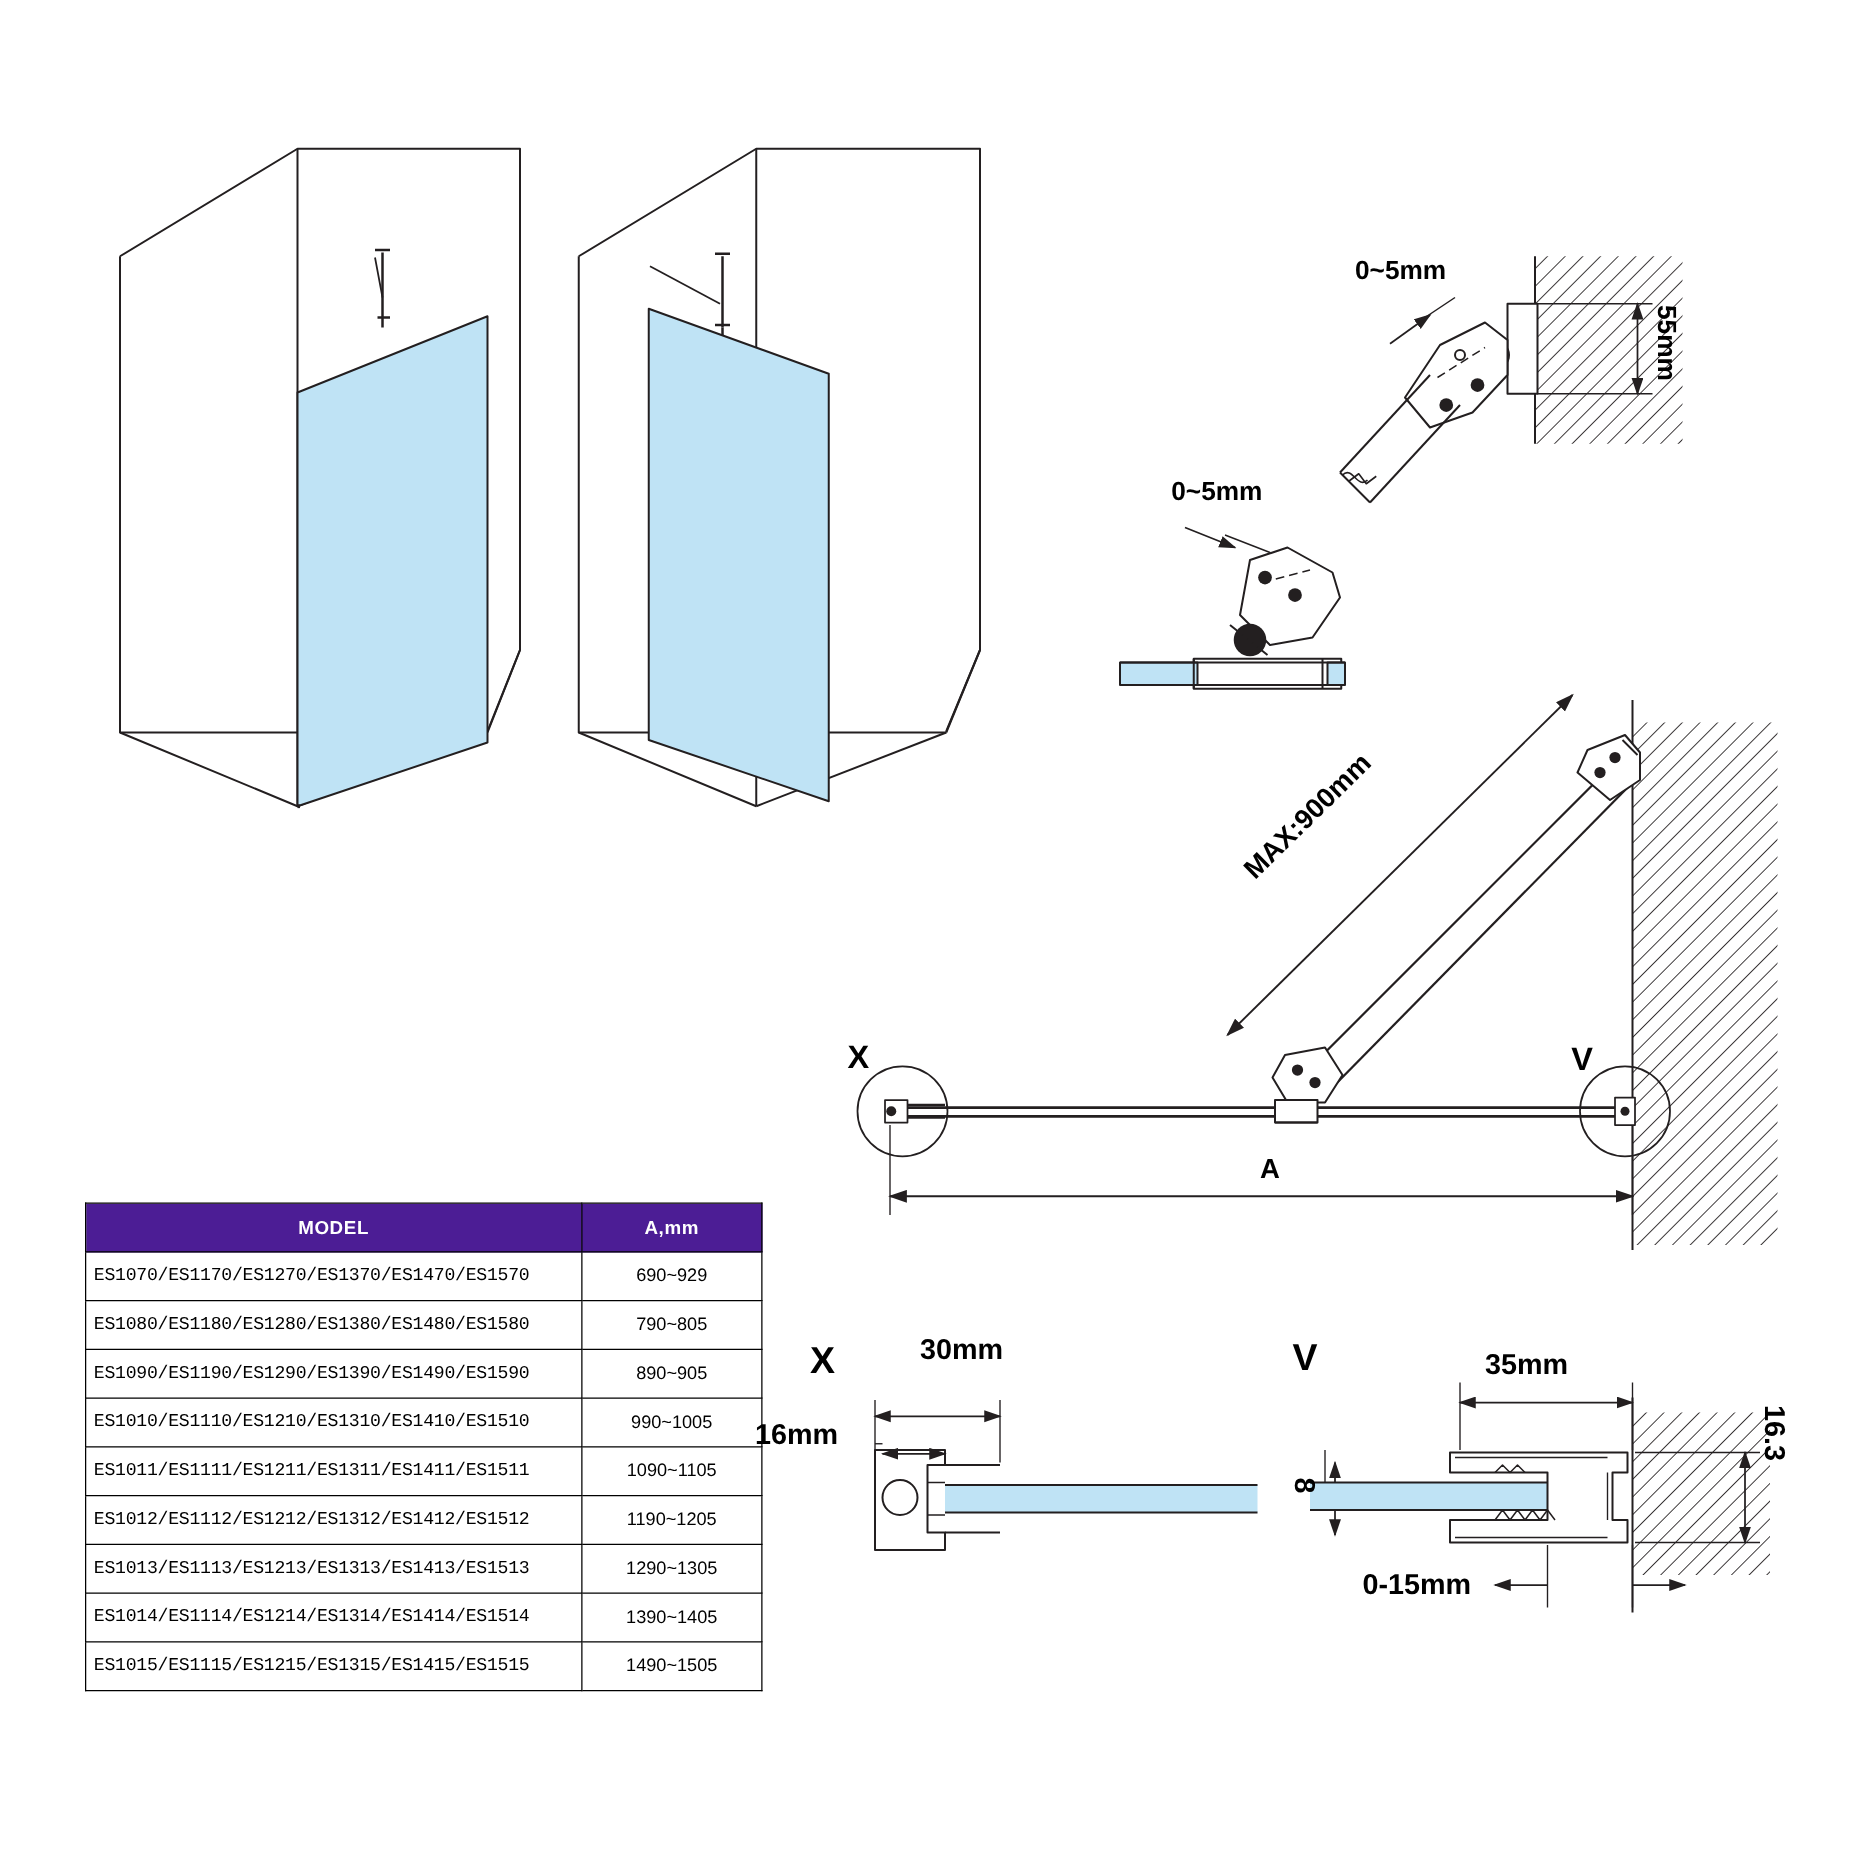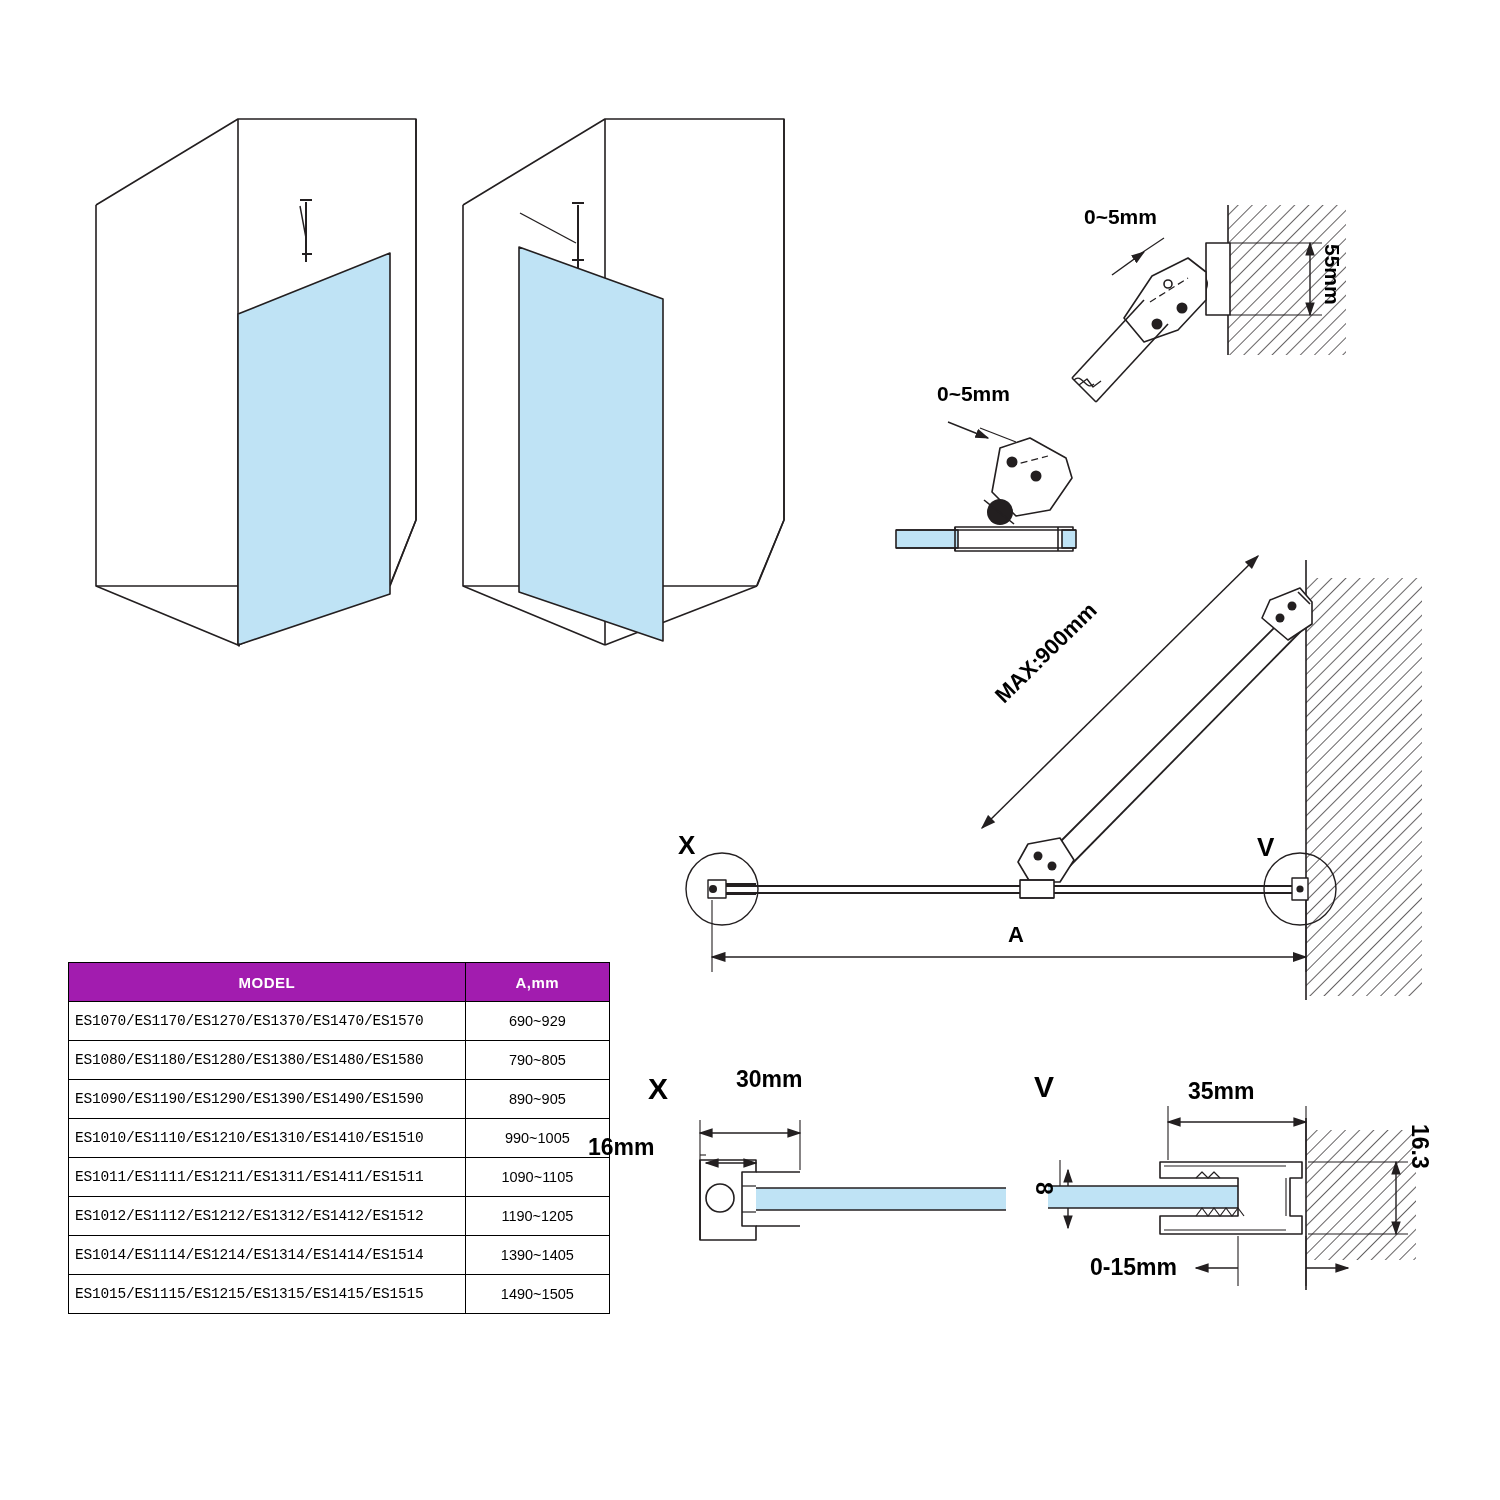--- a/index.html
+++ b/index.html
@@ -29,21 +29,21 @@
     font-family:"Liberation Sans", sans-serif;
   }
   #spec-table th, #spec-table td {
     border:1.5px solid #000;
     font-size:14.5px;
     height:38px;
     padding:0 6px;
     color:#000;
   }
   #spec-table thead th {
-    background:#a21caf;
+    background:#4c1d95;
     color:#fff;
     font-weight:bold;
     font-size:15px;
     letter-spacing:.5px;
     text-align:center;
   }
   #spec-table td.model { text-align:left; white-space:nowrap; letter-spacing:-.2px;font-family:Liberation Mono, monospace; }
   #spec-table td.dim   { text-align:center; width:140px; }
   #spec-table col.c1 { width:402px; }
   #spec-table col.c2 { width:140px; }
@@ -268,21 +268,21 @@
 <div class="lbl" style="left:1008px; top:922px; font-size:22px;">A</div>
 
 <div class="lbl" style="left:678px; top:830px; font-size:26px;">X</div>
 
 <div class="lbl" style="left:1257px; top:832px; font-size:26px;">V</div>
 
 <div class="lbl" style="left:648px; top:1072px; font-size:30px;">X</div>
 
 <div class="lbl" style="left:716px; top:1066px; font-size:23px;margin-left:20px;">30mm</div>
 
-<div class="lbl" style="left:588px; top:1134px; font-size:23px;">16mm</div>
+<div class="lbl" style="left:604px; top:1134px; font-size:23px;">16mm</div>
 
 <div class="lbl" style="left:1034px; top:1070px; font-size:30px;">V</div>
 
 <div class="lbl" style="left:1188px; top:1078px; font-size:23px;">35mm</div>
 
 <div class="lbl" style="left:1406px; top:1124px; font-size:23px; writing-mode:vertical-rl; text-orientation:mixed;">16.3</div>
 
 <div class="lbl" style="left:1030px; top:1182px; font-size:23px; writing-mode:vertical-rl; text-orientation:mixed;">8</div>
 
 <div class="lbl" style="left:1090px; top:1254px; font-size:23px;">0-15mm</div>
@@ -317,20 +317,24 @@
     </tr>
     <tr>
       <td class="model">ES1011/ES1111/ES1211/ES1311/ES1411/ES1511</td>
       <td class="dim">1090~1105</td>
     </tr>
     <tr>
       <td class="model">ES1012/ES1112/ES1212/ES1312/ES1412/ES1512</td>
       <td class="dim">1190~1205</td>
     </tr>
     <tr>
+      <td class="model">ES1013/ES1113/ES1213/ES1313/ES1413/ES1513</td>
+      <td class="dim">1290~1305</td>
+    </tr>
+    <tr>
       <td class="model">ES1014/ES1114/ES1214/ES1314/ES1414/ES1514</td>
       <td class="dim">1390~1405</td>
     </tr>
     <tr>
       <td class="model">ES1015/ES1115/ES1215/ES1315/ES1415/ES1515</td>
       <td class="dim">1490~1505</td>
     </tr>
   </tbody>
 </table>
 

